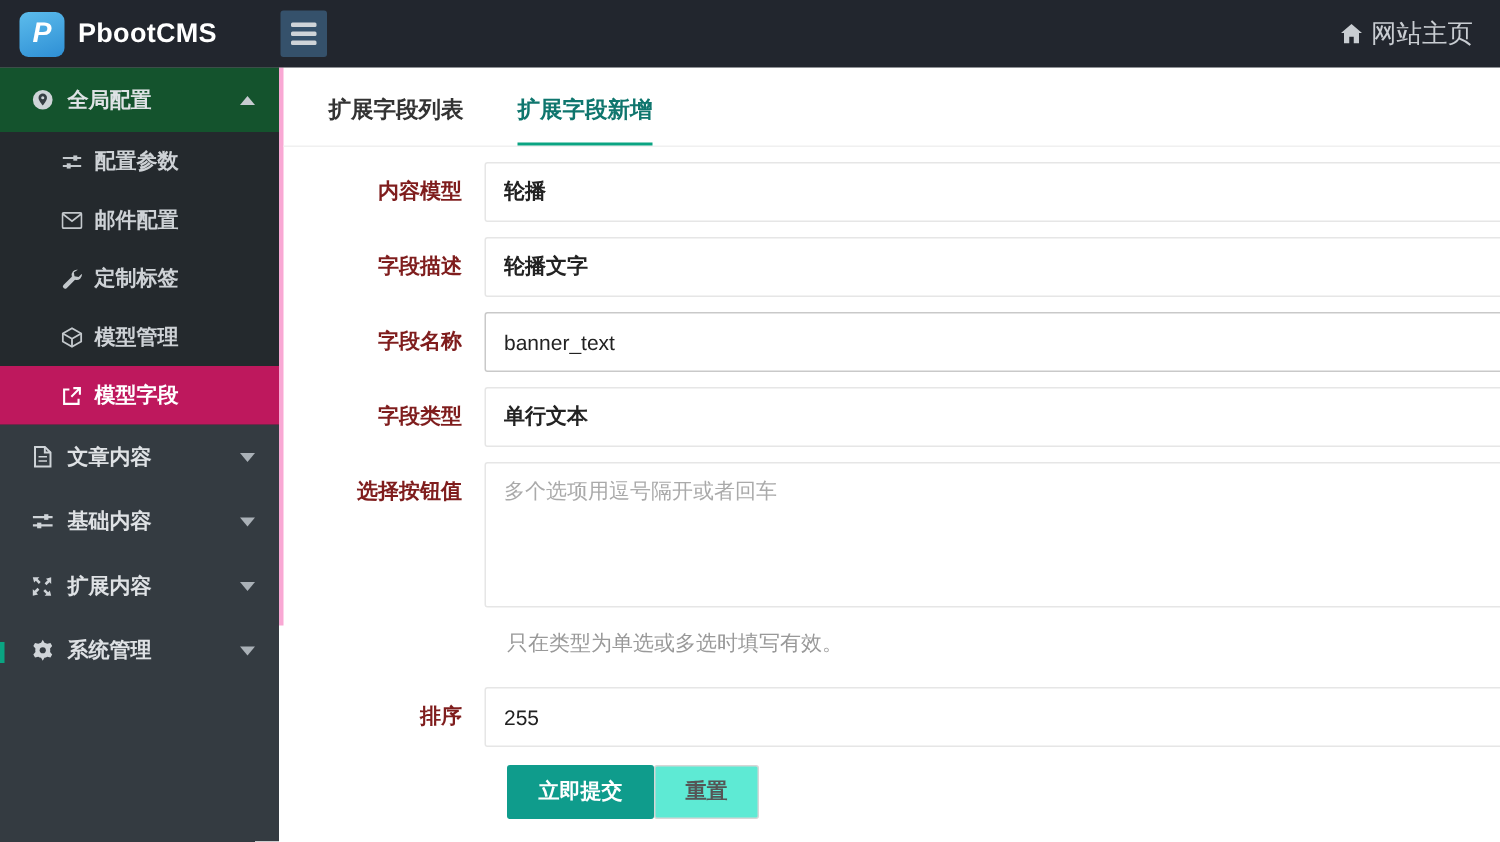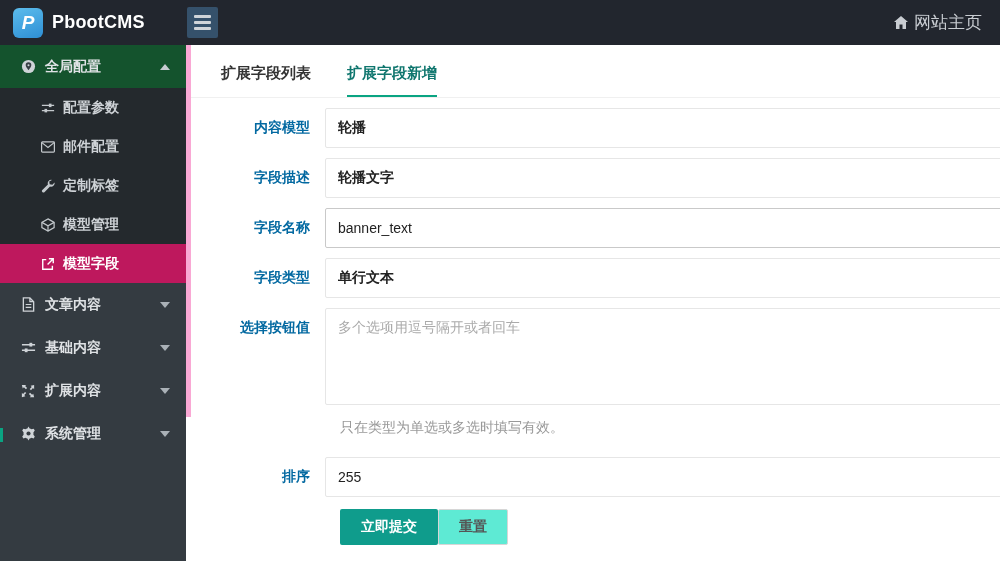--- a/index.html
+++ b/index.html
@@ -40,32 +40,32 @@
   .sub-item { height:39px; display:flex; align-items:center; padding-left:40px; cursor:pointer; }
   .sub-item .ic { width:15px; height:15px; margin-right:8px; display:flex;
     align-items:center; justify-content:center; color:#c3c8cc; flex:none; }
   .sub-item .lbl { font-weight:bold; color:#ced2d6; }
   .sub-item.active { background:#be185d; }
   .sub-item.active .lbl, .sub-item.active .ic { color:#fff; }
   .side-tick { position:absolute; left:0; top:383px; width:3px; height:14px; background:#0aa482; }
 
   
   .main { position:absolute; top:45px; left:186px; width:814px; height:372px;
-    background:#fff; border-left:5px solid #f9a8d4; }
+    background:#fff; border-left:3px solid #f9a8d4; }
   .tabs { padding:0 0 0 30px; margin-top:19px; border-bottom:1px solid #f0f0f0;
     display:flex; gap:36px; }
   .tab { font-size:15px; font-weight:bold; color:#333; padding-bottom:12px;
     cursor:pointer; border-bottom:2px solid transparent; }
   .tab.active { color:#0f766e; border-bottom-color:#0aa482; }
 
   .form { padding:10px 0 0 30px; }
   .frow { display:flex; align-items:center; margin-bottom:10px; }
   .frow.top { align-items:flex-start; }
   .flabel { width:104px; text-align:right; padding-right:15px; font-size:14px;
-    font-weight:bold; color:#0369a1; flex:none; }
+    font-weight:bold; color:#7f1d1d; flex:none; }
   .frow.top .flabel { padding-top:11px; }
   .fctrl { flex:1; margin-right:-6px; }
   .fctrl input, .fctrl textarea { width:100%; height:40px; border:1px solid #e6e6e6;
     border-radius:2px; padding:0 12px; font-size:14px; color:#222; outline:none;
     font-family:"Liberation Sans","DejaVu Sans",sans-serif; background:#fff; }
   .fctrl input.cn { font-weight:bold; }
   .fctrl input.dark-border { border-color:#c9c9c9; }
   .fctrl textarea { height:97px; padding:10px 12px; resize:none; }
   .fctrl textarea::placeholder, .fctrl input::placeholder { color:#aaa; font-weight:normal; }
   .help { margin:2px 0 20px 119px; font-size:14px; color:#999; }

